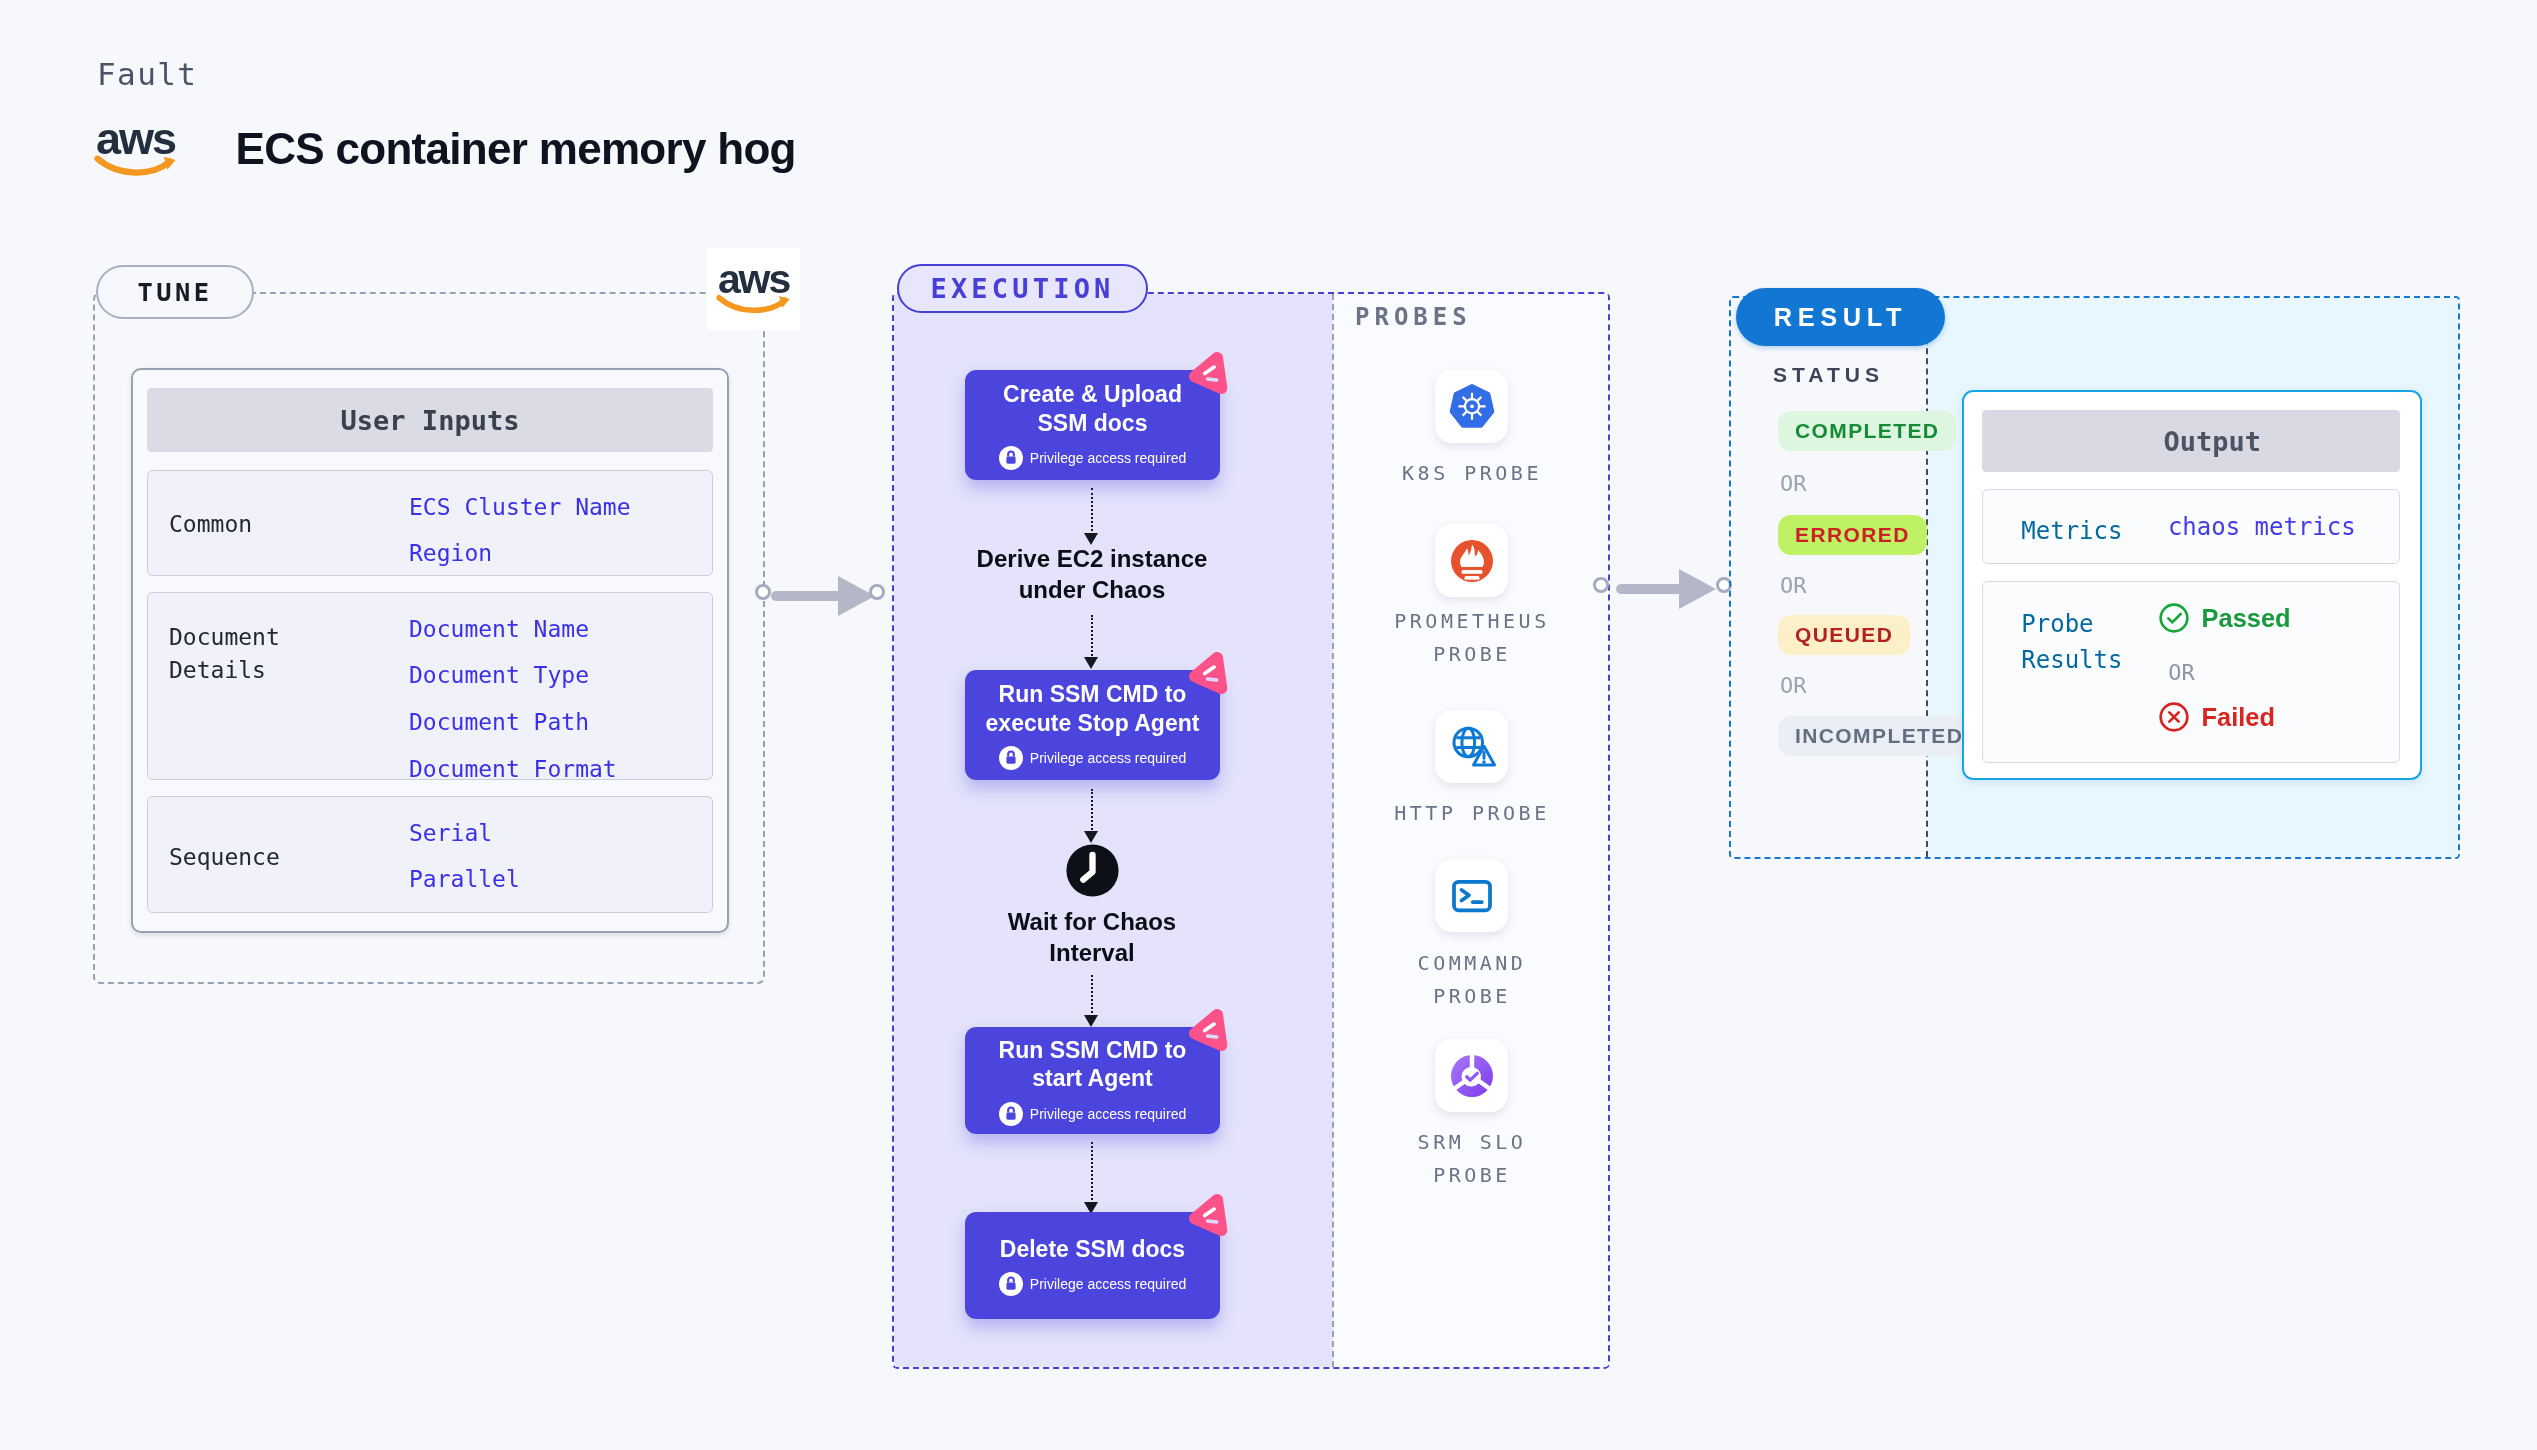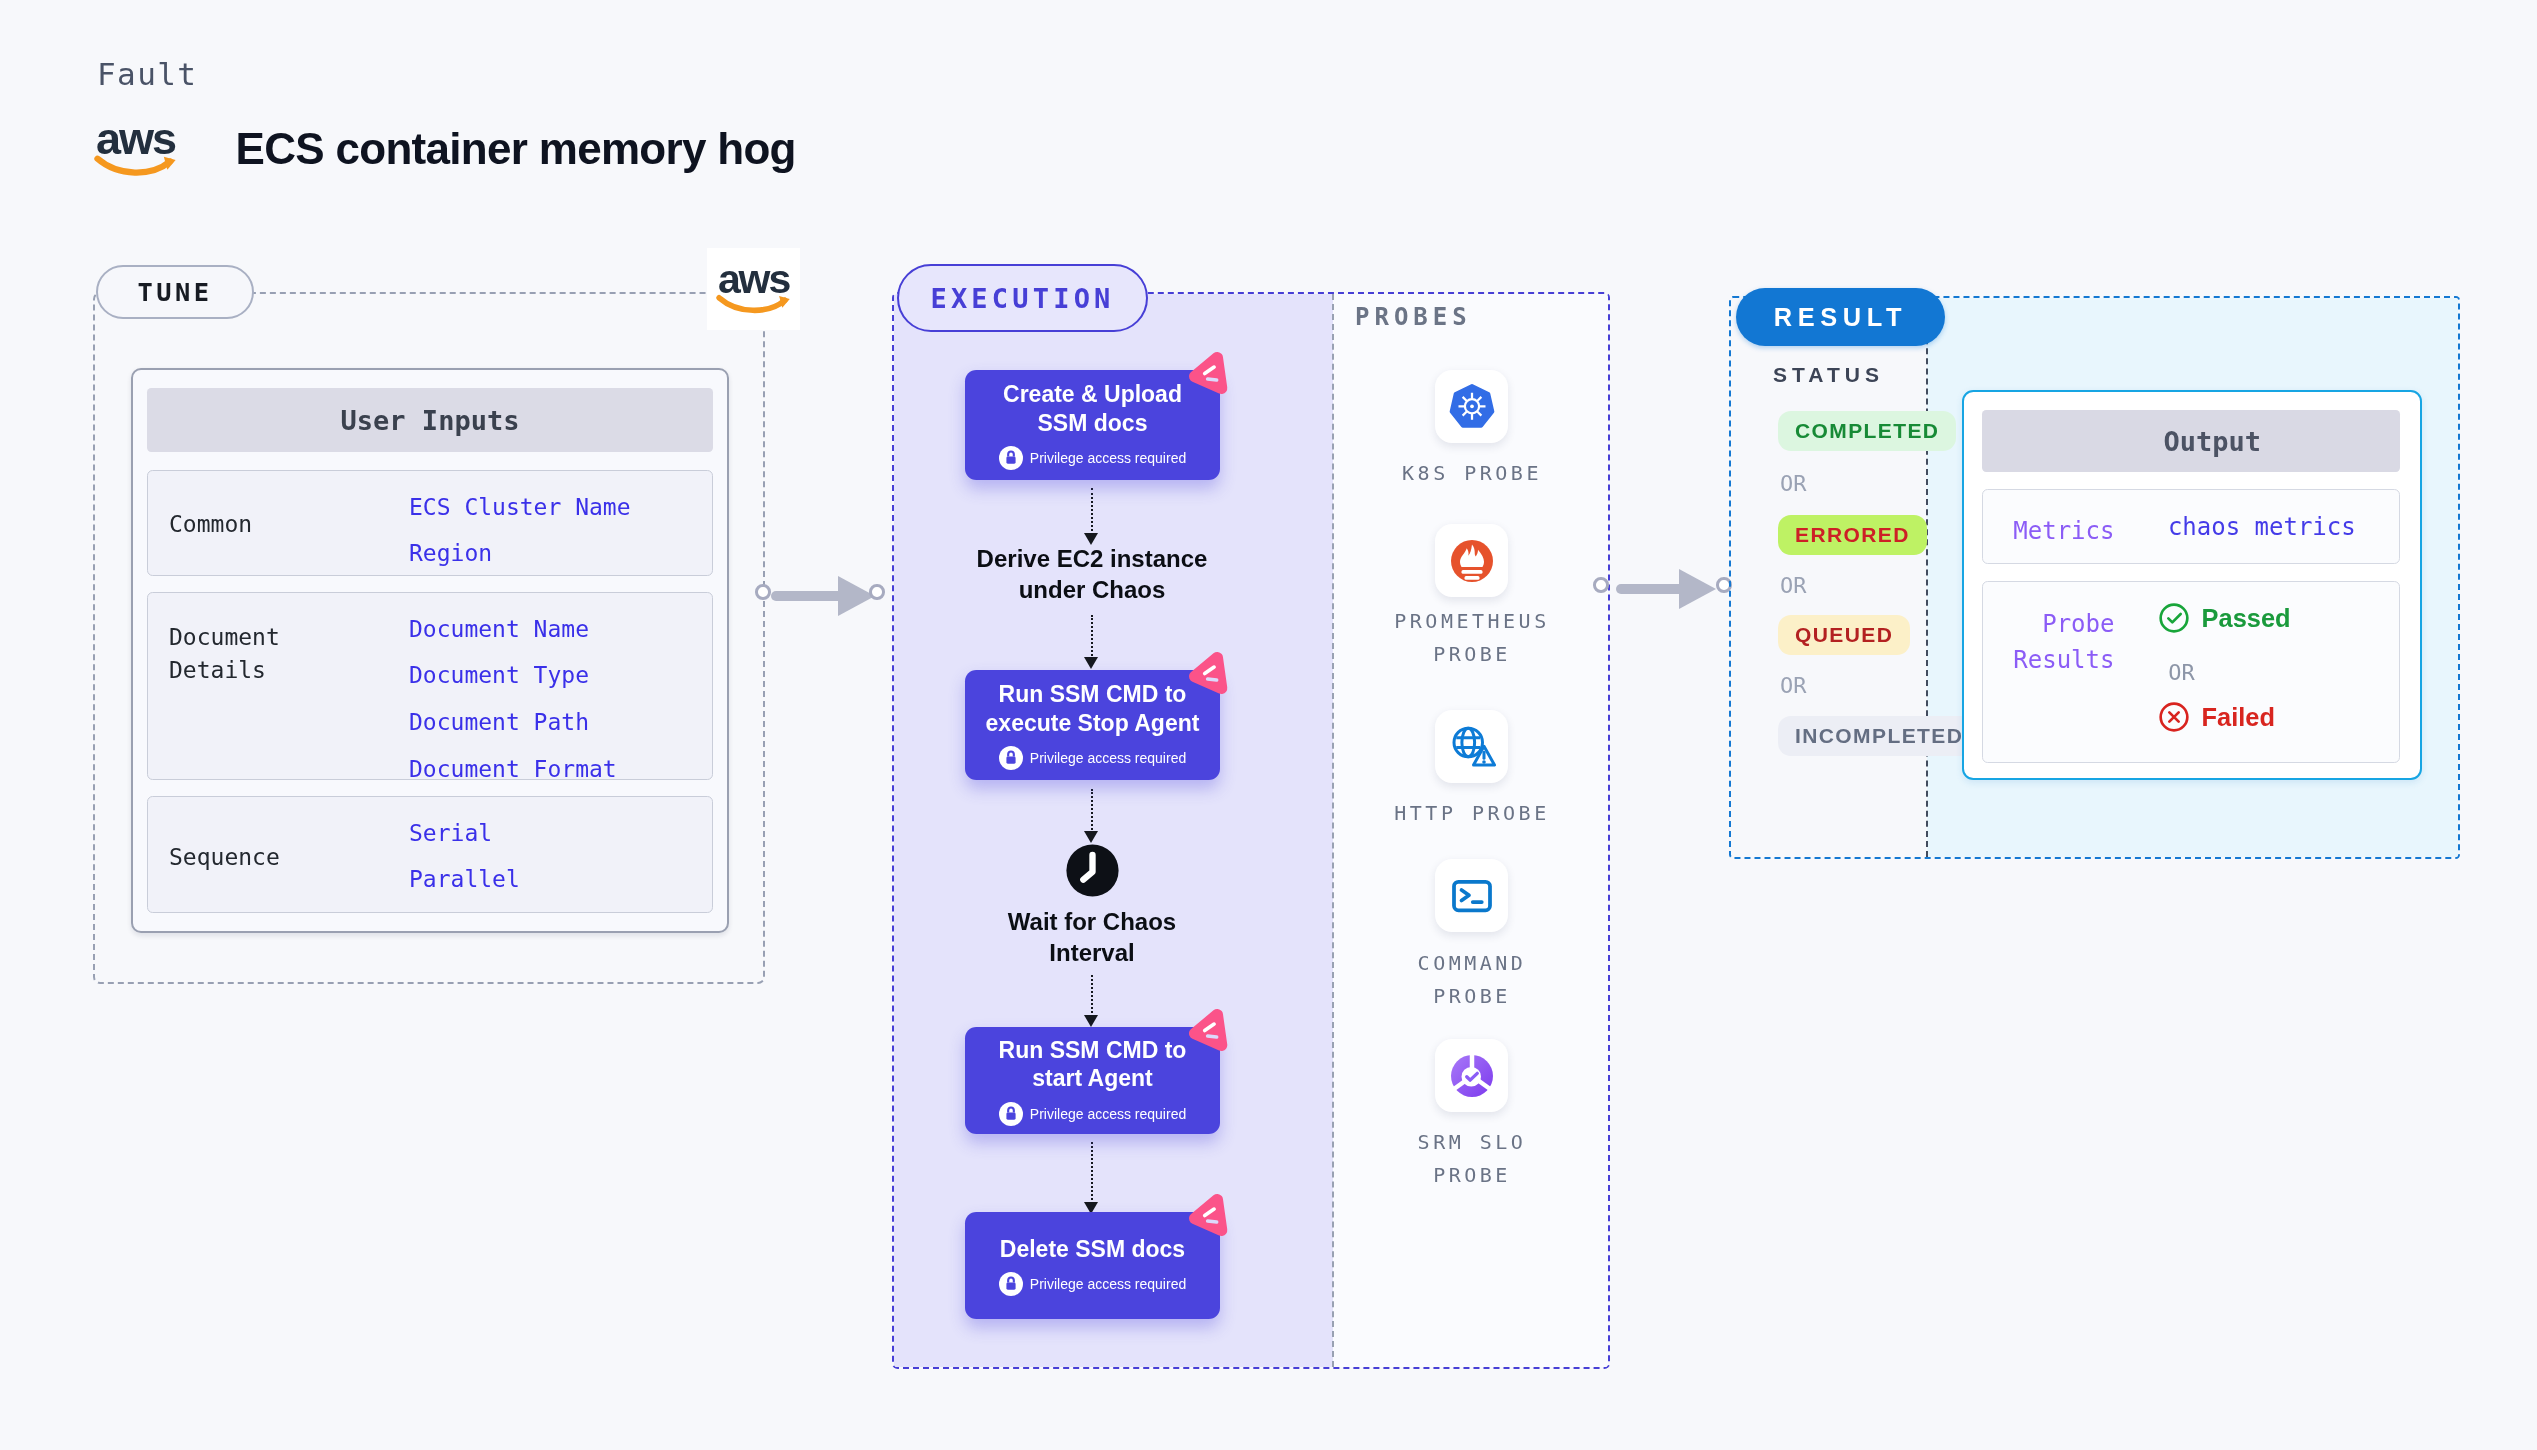--- a/index.html
+++ b/index.html
@@ -18,21 +18,21 @@
 
   
   .awslogo{position:relative;display:inline-block;text-align:center;line-height:.9;}
   .awslogo .t{font-family:var(--sans);font-weight:bold;color:#232f3e;letter-spacing:-2.1px;display:block;}
   .awslogo svg{display:block;margin:-4.2px auto 0;}
 
   
   .pill{display:flex;align-items:center;justify-content:center;border-radius:705px;z-index:5;}
   .tune-pill{left:96px;top:265px;width:158px;height:54px;background:#f6f7fb;border:2.1px solid #a9b0c3;
     font-family:var(--mono);font-weight:bold;font-size:25.4px;color:#171b23;letter-spacing:3.5px;}
-  .exec-pill{left:897px;top:264px;width:251px;height:68px;background:#e7e6fc;border:2.8px solid #473fd6;
+  .exec-pill{left:897px;top:264px;width:251px;height:49px;background:#e7e6fc;border:2.8px solid #473fd6;
     font-family:var(--mono);font-weight:bold;font-size:27px;color:#473fd6;letter-spacing:4.2px;}
   .result-pill{left:1736px;top:264px;width:209px;height:58px;background:#1277d3;
     font-family:var(--sans);font-weight:bold;font-size:25.4px;color:#ffffff;letter-spacing:5.6px;box-shadow:0 2.1px 5.6px rgba(18,119,211,.3);margin-top:24px;}
 
   
   .tune-box{left:93px;top:292px;width:672px;height:692px;border:2.1px dashed #98a0b3;border-radius:7px;}
   .tune-aws{left:707px;top:248px;width:93px;height:82px;background:#ffffff;display:flex;align-items:center;justify-content:center;z-index:4;}
 
   .uitable{left:131px;top:368px;width:598px;height:565px;background:#f8f9fd;border:2.1px solid #9aa0b1;border-radius:10px;box-shadow:0 2.1px 5.6px rgba(20,30,60,.10);}
   .uitable-header{left:14px;top:18.3px;width:566px;height:64px;background:#dbdbe6;border-radius:4.2px;
@@ -78,21 +78,21 @@
   .sbadge.completed{background:#dcf6e0;color:#178a36;}
   .sbadge.errored{background:#bef264;color:#cd2026;}
   .sbadge.queued{background:#fcf0c8;color:#b32121;}
   .sbadge.incompleted{background:#eceef5;color:#646e82;}
   .or{position:absolute;left:1780px;font-family:var(--mono);font-size:22px;color:#9aa2b4;}
 
   .output-box{left:1962px;top:390px;width:460px;height:390px;background:#fff;border:2.8px solid #17a5e3;border-radius:11.3px;box-shadow:0 2.8px 7px rgba(23,120,200,.12);}
   .output-header{left:18.3px;top:18.3px;width:418px;height:62px;background:#d9d9e4;border-radius:4.2px;
     display:flex;align-items:center;justify-content:center;font-family:var(--mono);font-weight:bold;font-size:27px;color:#4c5364;padding-left:42px;}
   .orow{left:18.3px;width:418px;background:#fbfcfe;border:1.4px solid #d5d9e3;border-radius:5.6px;}
-  .orow .lab{position:absolute;left:30px;font-family:var(--mono);font-size:24px;color:#8b5cf6;white-space:pre-line;line-height:1.5;text-align:right;}
+  .orow .lab{position:absolute;left:38px;font-family:var(--mono);font-size:24px;color:#0369a1;white-space:pre-line;line-height:1.5;}
   .metric-val{position:absolute;left:148px;width:261px;text-align:center;font-family:var(--mono);font-size:24px;color:#443be8;}
   .presult{position:absolute;display:flex;align-items:center;gap:11.3px;font-weight:bold;font-size:25.4px;}
   .presult.pass{color:#1a9a3c;}
   .presult.fail{color:#d8251f;}
   .or-small{position:absolute;font-family:var(--mono);font-size:22px;color:#8d96a8;}
 </style>
 </head>
 <body>
 
 <div class="abs kicker">Fault</div>

